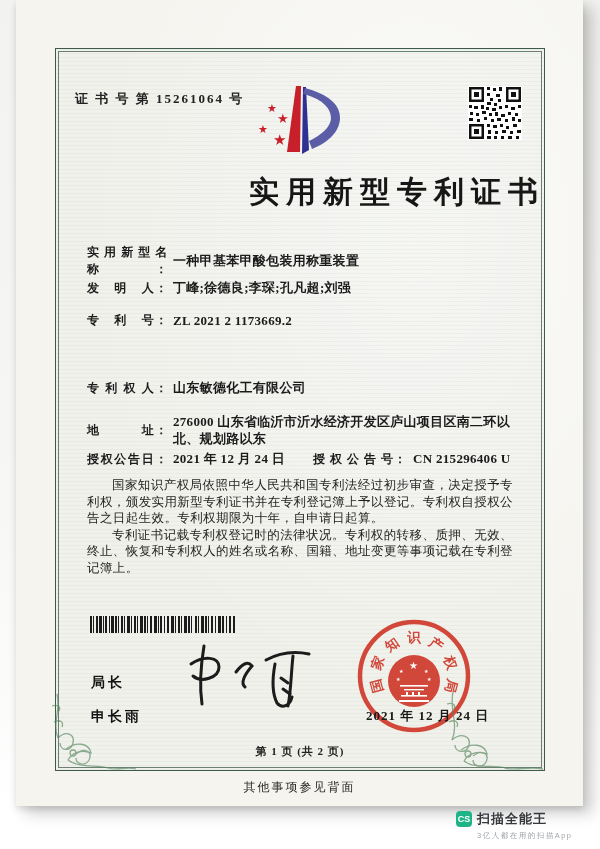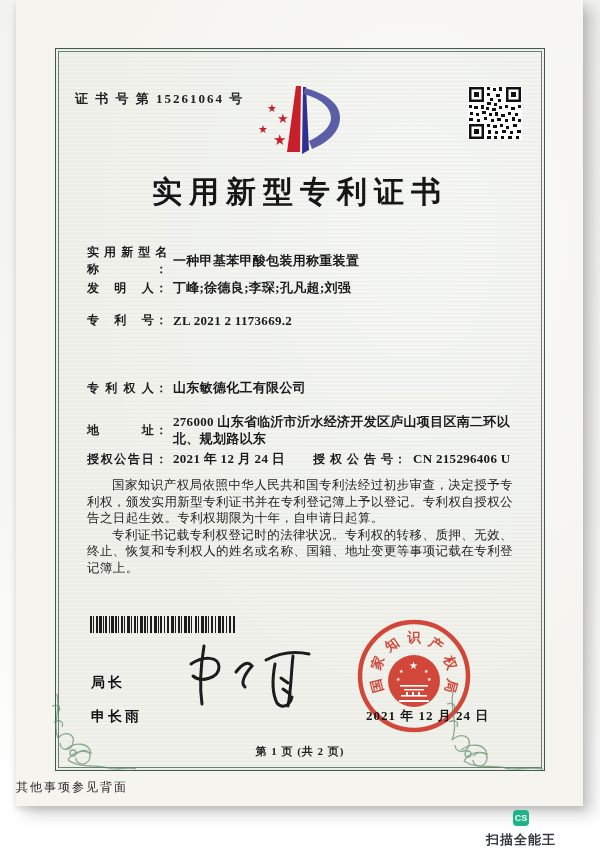--- a/index.html
+++ b/index.html
@@ -20,42 +20,42 @@
     position:absolute; left:39px; top:48px; width:490px; height:723px;
     border:1.5px solid #3d5a4b;
     background:
       repeating-linear-gradient(180deg, rgba(110,150,125,.07) 0 1px, rgba(0,0,0,0) 1px 4px),
       rgba(205,220,208,.10);
   }
   .frame::after { content:""; position:absolute; inset:2px; border:1px solid rgba(61,90,75,.75); pointer-events:none; }
   .cert-no { position:absolute; left:59px; top:90px; font-size:13px; letter-spacing:2px; color:#222; font-weight:600; }
   .logo { position:absolute; left:238px; top:70px; }
   .qr { position:absolute; left:452px; top:86px; }
-  .title { position:absolute; left:39px; top:172px; width:490px; text-align:center;
+  .title { position:absolute; left:39px; top:172px; width:490px; text-align:right;
            font-size:30px; font-weight:bold; letter-spacing:7px; color:#161616; }
   .row { position:absolute; left:71px; display:flex; align-items:center; color:#1b1b1b; }
   .row .label { width:80px; flex:none; font-size:12px; font-weight:700; text-align:justify; text-align-last:justify; letter-spacing:-.3px; }
   .row .value { font-size:13px; font-weight:600; margin-left:6px; letter-spacing:.3px; }
   .row .value.addr { width:348px; line-height:17px; }
   .row .label2 { font-size:12px; font-weight:700; margin-left:28px; letter-spacing:1px; }
   .paras { position:absolute; left:71px; top:477px; width:426px; color:#1f1f1f; }
   .paras p { font-size:12.5px; line-height:16.6px; text-indent:2em; text-align:justify; letter-spacing:.4px; }
   .barcode { position:absolute; left:74px; top:616px; }
   .signer { position:absolute; left:75px; top:658px; color:#141414; }
   .signer div { font-size:14px; letter-spacing:3px; margin-bottom:10px; font-weight:600;margin-top:16px; }
   .signature { position:absolute; left:158px; top:634px; }
   .seal { position:absolute; left:339px; top:617px; opacity:.92; }
   .seal-date { position:absolute; left:350px; top:707px; font-size:13px; font-weight:700; color:#1a1a1a; letter-spacing:1px; }
   .page-note { position:absolute; left:39px; top:744px; width:490px; text-align:center; font-size:11px; font-weight:600; color:#222; letter-spacing:1px; }
-  .back-note { position:absolute; left:0; top:779px; width:567px; font-size:12px; color:#2a2a2a; letter-spacing:2px; }
+  .back-note { position:absolute; left:0; top:779px; width:567px; text-align:center; font-size:12px; color:#2a2a2a; letter-spacing:2px; }
   .orn { position:absolute; opacity:.65; }
   .orn.left { left:30px; top:692px; }
   .orn.right { left:424px; top:690px; transform:scaleX(-1); }
   .watermark { position:absolute; right:14px; top:810px; width:130px; font-family:"Liberation Sans","DejaVu Sans",sans-serif; }
-  .wm-row { display:flex; align-items:center; gap:5px;flex-direction:column; }
+  .wm-row { display:flex; align-items:center; gap:5px; }
   .wm-icon { width:16px; height:16px; border-radius:4px; background:#1eb487; color:#fff;
              font-size:9px; font-weight:bold; display:flex; align-items:center; justify-content:center; }
   .wm-name { font-size:13px; font-weight:bold; color:#35393c; letter-spacing:1px; }
   .wm-tag { font-size:7.5px; color:#a0a5a9; letter-spacing:1.5px; margin-top:3px; margin-left:21px; }
   svg text { font-family:"Liberation Serif","DejaVu Serif",serif; }
 </style>
 </head>
 <body>
 
 <div class="scan-bg">

